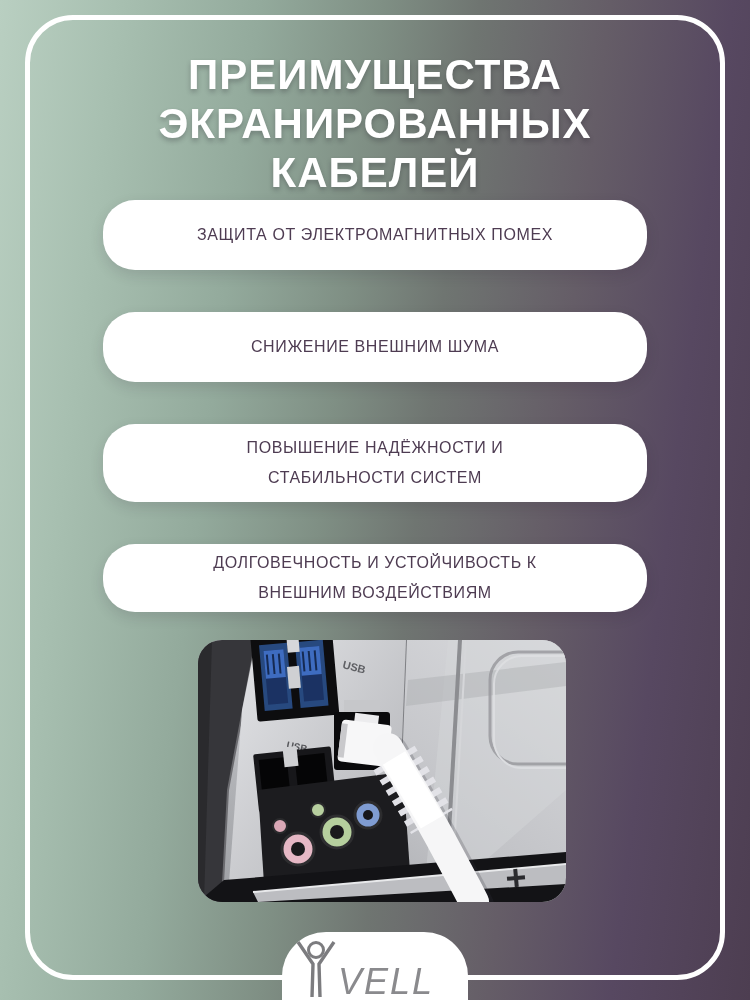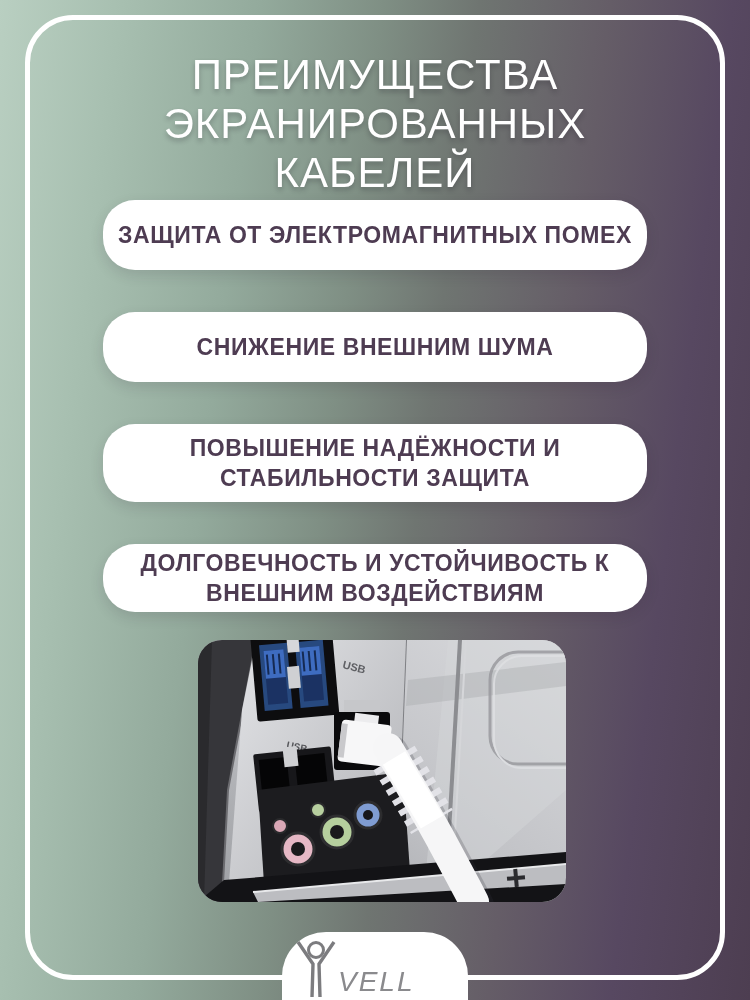--- a/index.html
+++ b/index.html
@@ -12,71 +12,71 @@
   }
   
   .frame{
     position:absolute;left:25px;top:15px;right:25px;bottom:20px;
     border:5px solid #ffffff;border-radius:48px;
     z-index:1;pointer-events:none;
   }
   .title{
     position:absolute;left:0;top:50px;width:750px;z-index:2;
     text-align:center;color:#ffffff;
-    font-size:42px;line-height:49px;font-weight:normal;
+    font-size:42px;line-height:49px;font-weight:bold;
     letter-spacing:1px;white-space:pre-line;
     text-shadow:0 3px 5px rgba(30,25,35,0.28);
   }
   .pill{
     position:absolute;left:103px;width:544px;z-index:2;
     background:#ffffff;border-radius:32px;
     display:flex;align-items:center;justify-content:center;
     text-align:center;color:#4e3c52;
-    font-size:23px;line-height:30px;font-weight:700;
+    font-size:16px;line-height:30px;font-weight:400;
     letter-spacing:0.6px;white-space:pre-line;
     box-shadow:0 5px 14px rgba(35,25,45,0.13);
   }
   .pill-1{top:200px;height:70px;}
   .pill-2{top:312px;height:70px;}
   .pill-3{top:424px;height:78px;}
   .pill-4{top:544px;height:68px;}
   .photo{
     position:absolute;left:198px;top:640px;width:368px;height:262px;
     border-radius:24px;overflow:hidden;z-index:2;background:#b9babe;
   }
   .photo svg{display:block;}
   .badge{
     position:absolute;left:282px;top:932px;width:186px;height:68px;
     background:#ffffff;border-radius:44px 44px 0 0;z-index:5;
   }
   .badge .figure{position:absolute;left:10px;top:7px;}
   .brand-name{
     position:absolute;left:56px;bottom:1px;
     font-style:italic;font-weight:500;color:#8a8a8d;
-    font-size:28px;letter-spacing:2px;line-height:34px;
+    font-size:36px;letter-spacing:2px;line-height:34px;
   }
 </style>
 </head>
 <body>
 
 <div class="frame"></div>
 
 <div class="title">ПРЕИМУЩЕСТВА
 ЭКРАНИРОВАННЫХ
 КАБЕЛЕЙ</div>
 
 <div class="pill pill-1">
   <span>ЗАЩИТА ОТ ЭЛЕКТРОМАГНИТНЫХ ПОМЕХ</span>
 </div>
 <div class="pill pill-2">
   <span>СНИЖЕНИЕ ВНЕШНИМ ШУМА</span>
 </div>
 <div class="pill pill-3">
   <span>ПОВЫШЕНИЕ НАДЁЖНОСТИ И
-СТАБИЛЬНОСТИ ЗАЩИТА</span>
+СТАБИЛЬНОСТИ СИСТЕМ</span>
 </div>
 <div class="pill pill-4">
   <span>ДОЛГОВЕЧНОСТЬ И УСТОЙЧИВОСТЬ К
 ВНЕШНИМ ВОЗДЕЙСТВИЯМ</span>
 </div>
 
 <div class="photo">
   <svg width="368" height="262" viewBox="0 0 368 262" xmlns="http://www.w3.org/2000/svg">
     <defs>
       <linearGradient id="silverBase" x1="0" y1="1" x2="1" y2="0">

